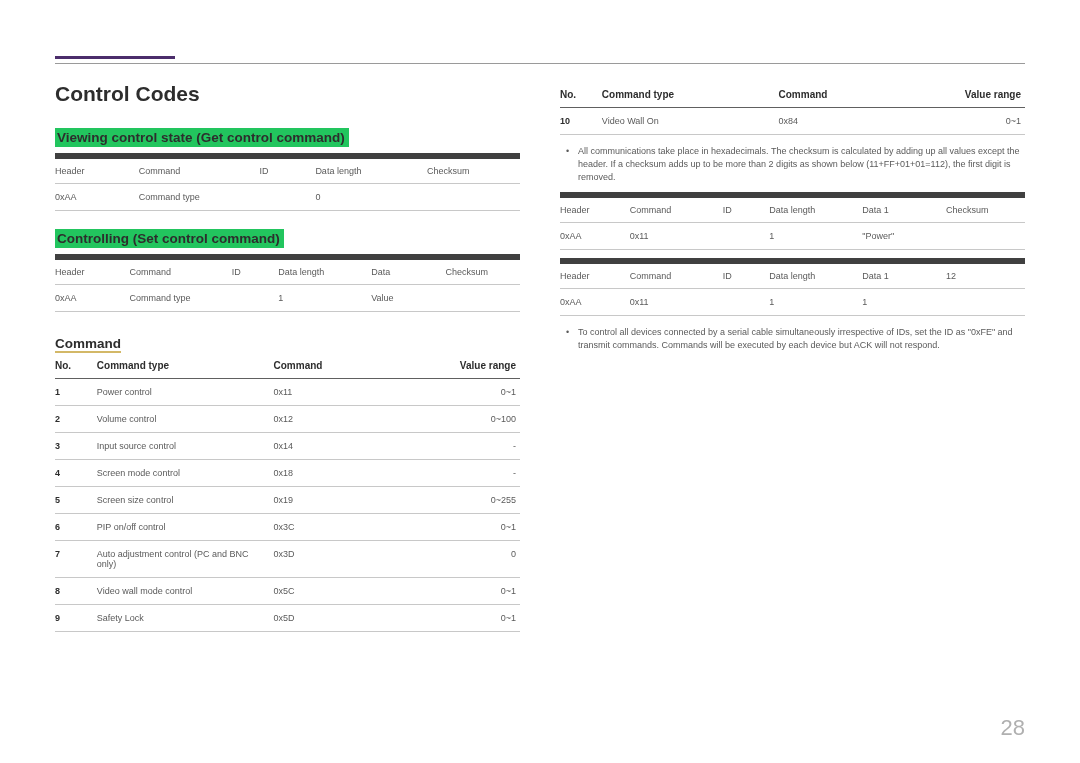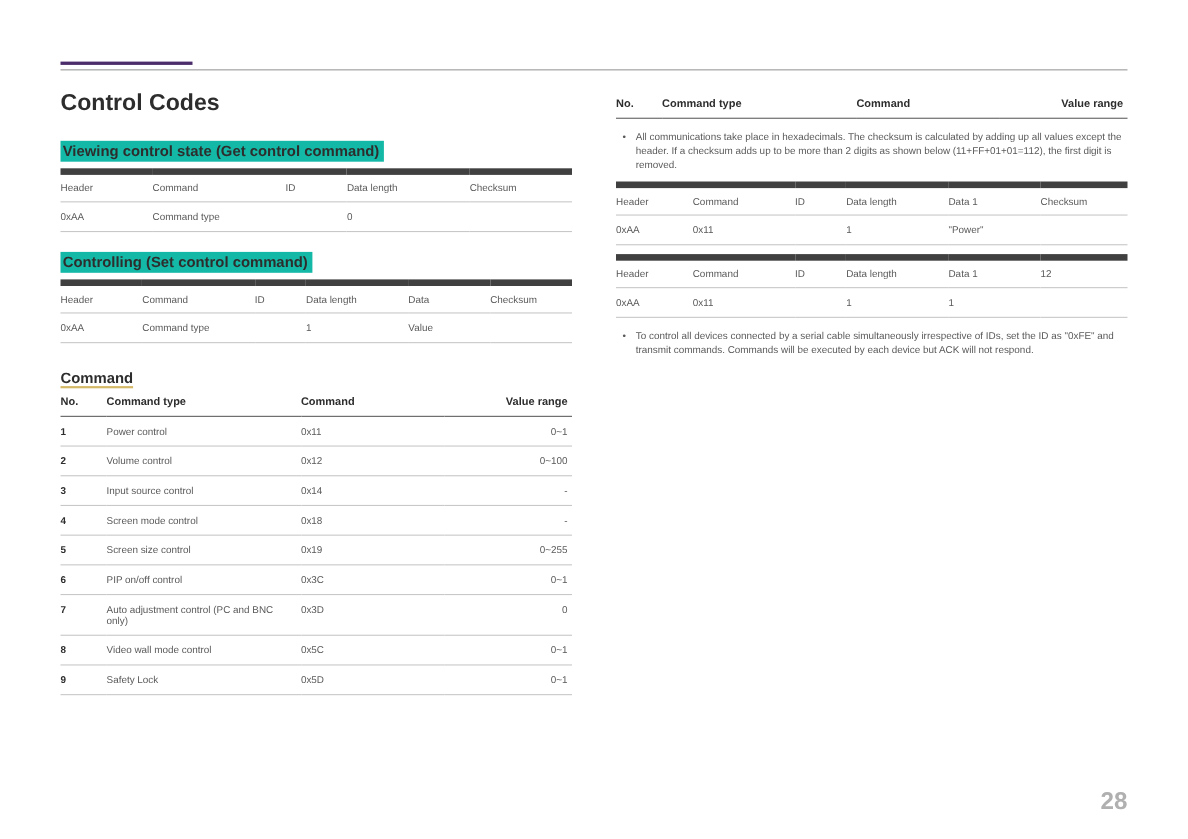--- a/index.html
+++ b/index.html
@@ -41,21 +41,21 @@
     min-width: 0;
   }
   h1.main {
     font-size: 21px;
     font-weight: 600;
     color: #2d2d2d;
     margin-bottom: 18px;
   }
   h2.hl {
     display: inline-block;
-    background: #14b8a6;
+    background: #22c55e;
     font-size: 13.5px;
     font-weight: 600;
     color: #2d2d2d;
     padding: 2px 4px 2px 2px;
     margin-top: 4px;
     margin-bottom: 6px;
   }
   h2.plain {
     font-size: 13.5px;
     font-weight: 600;
@@ -121,21 +121,21 @@
     font-size: 9px;
     color: #5a5a5a;
     margin: 4px 0 6px 0;
   }
   .pagenum {
     position: absolute;
     right: 55px;
     bottom: 22px;
     font-size: 22px;
     color: #b0b0b0;
-    font-weight: 700;
+    font-weight: 400;
   }
 </style>
 </head>
 <body>
 
 <div class="chapter-bar"></div>
 <div class="top-rule"></div>
 
 <div class="page">
   <div class="columns">
@@ -260,20 +260,26 @@
       <table class="cmd">
         <thead>
           <tr>
             <th class="no">No.</th>
             <th class="type">Command type</th>
             <th class="cmd">Command</th>
             <th class="range">Value range</th>
           </tr>
         </thead>
         <tbody id="cmd-right-body">
+            <tr>
+              <td class="no">10</td>
+              <td class="type">Video Wall On</td>
+              <td class="cmd">0x84</td>
+              <td class="range">0~1</td>
+            </tr>
           </tbody>
       </table>
 
       <ul class="note">
         <li>All communications take place in hexadecimals. The checksum is calculated by adding up all values except the header. If a checksum adds up to be more than 2 digits as shown below (11+FF+01+01=112), the first digit is removed.</li>
       </ul>
 
 
       <table class="small">
         <tbody>

